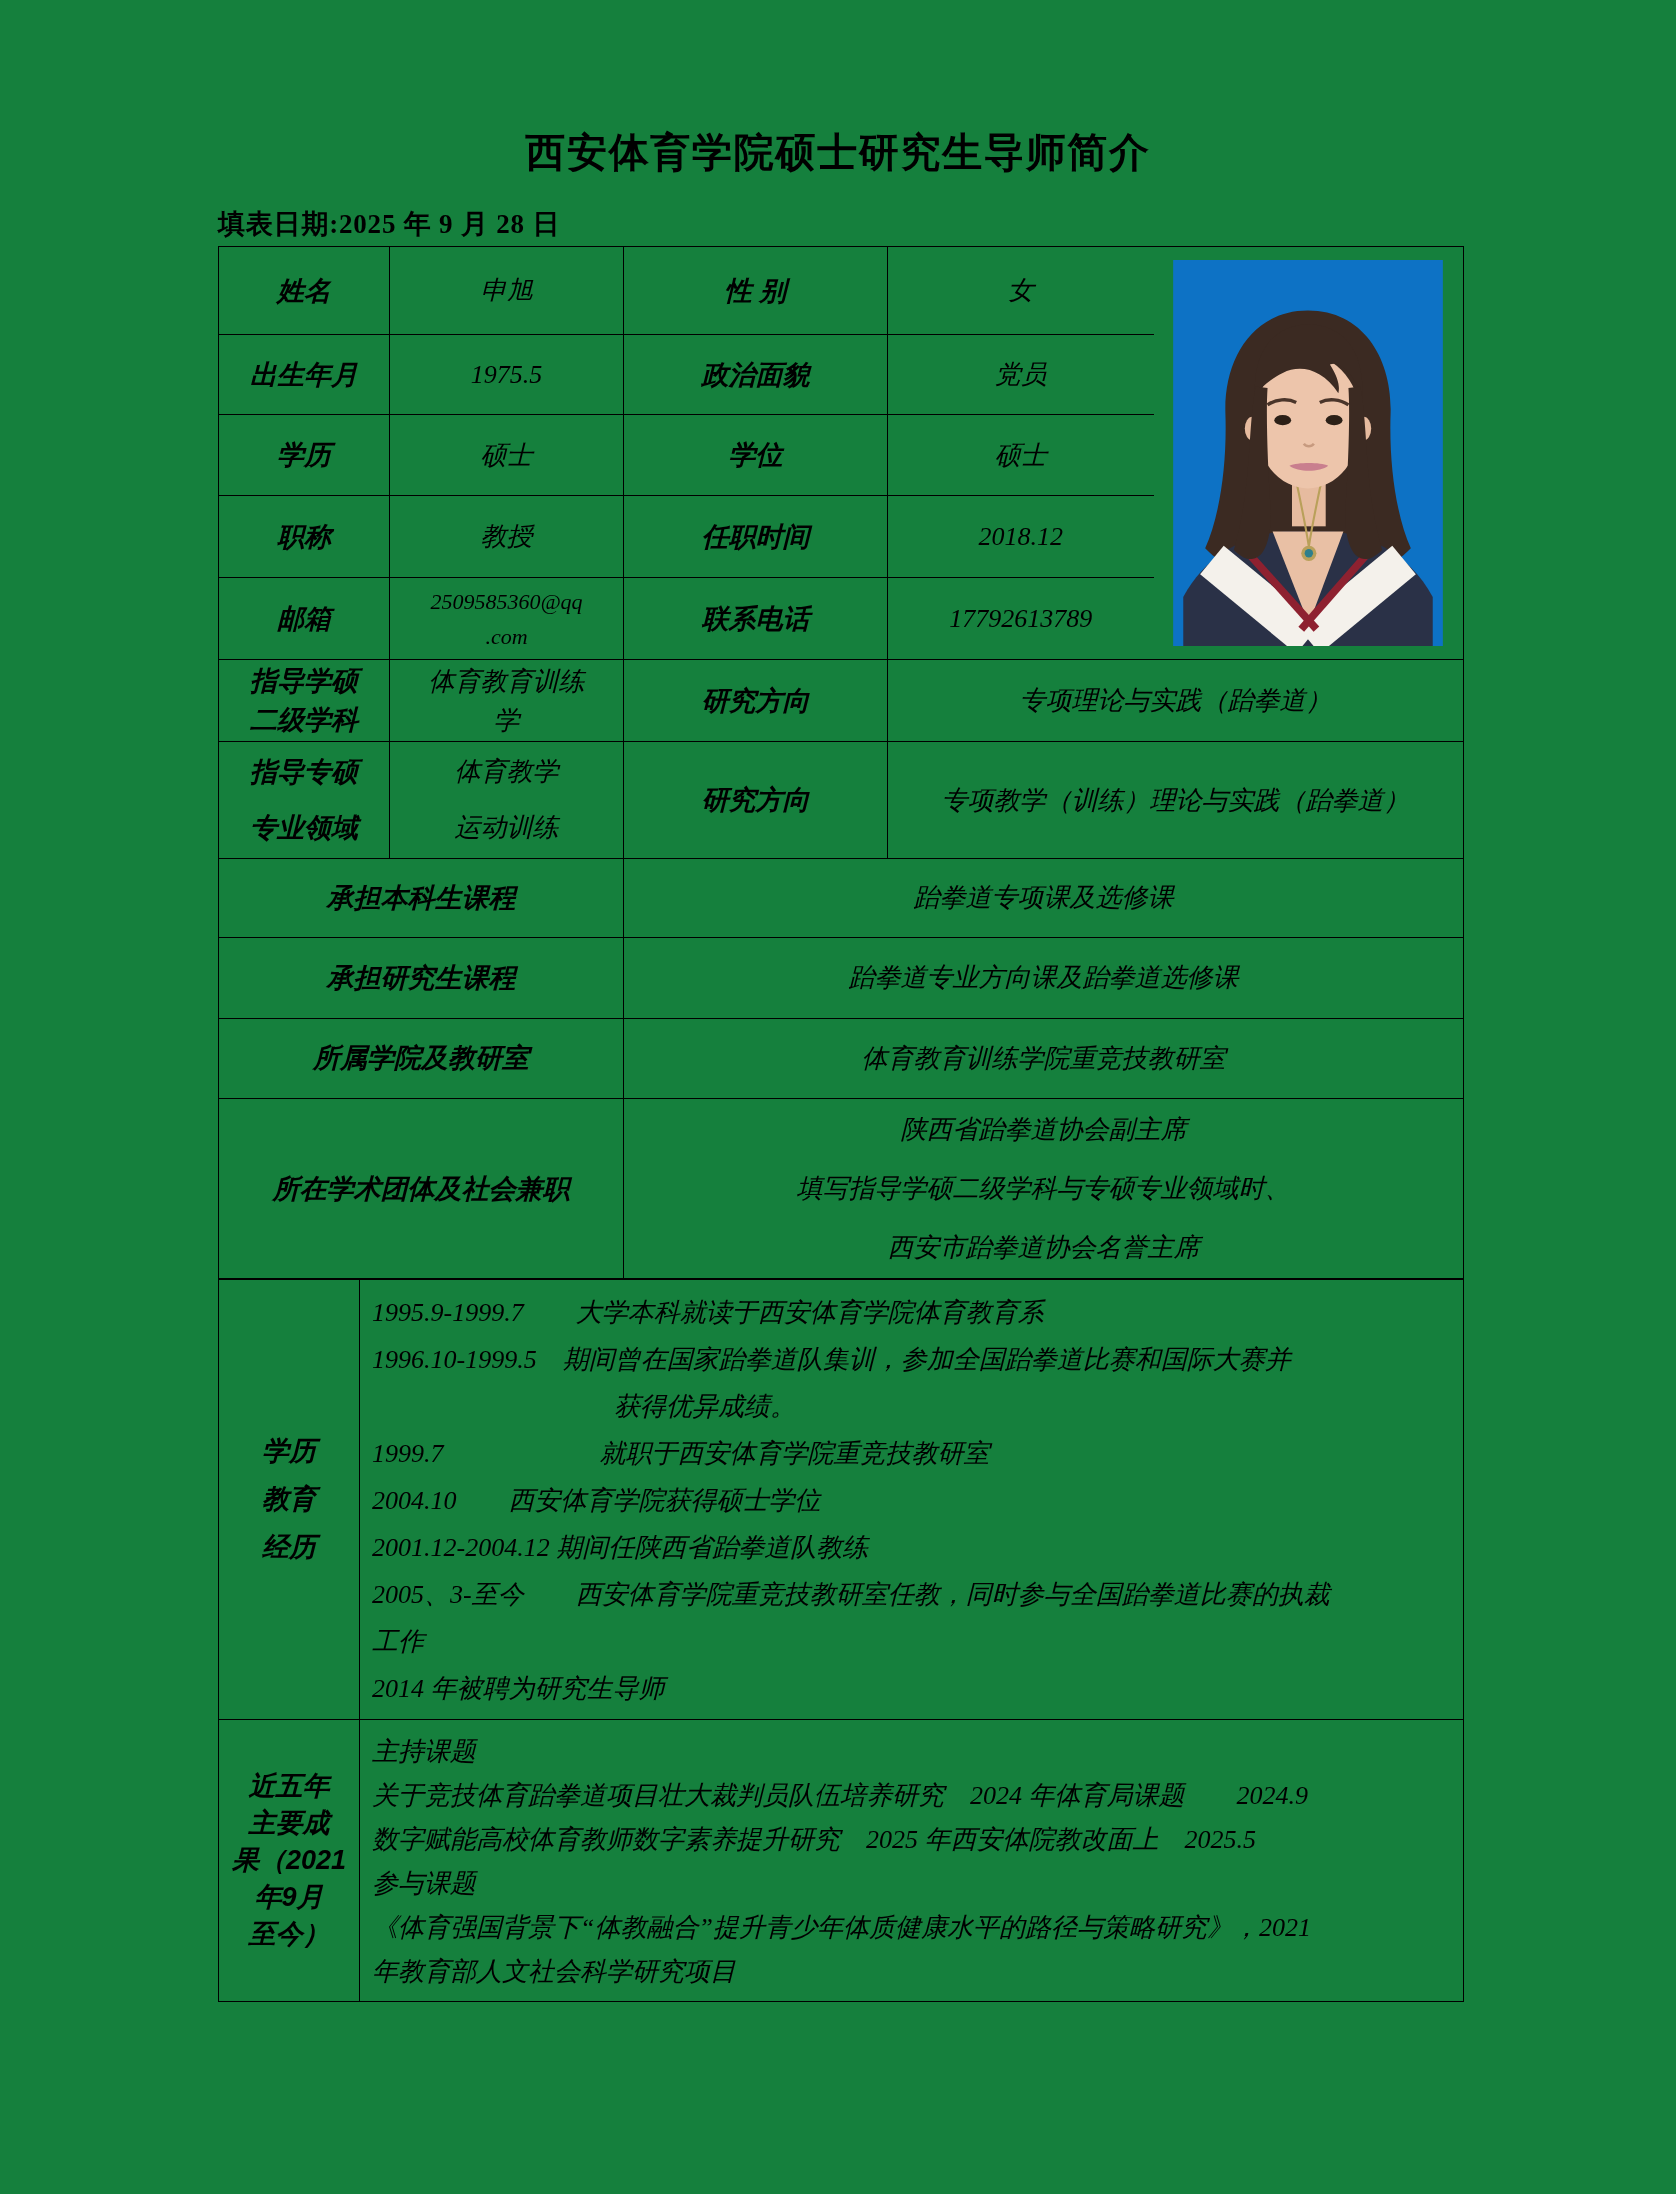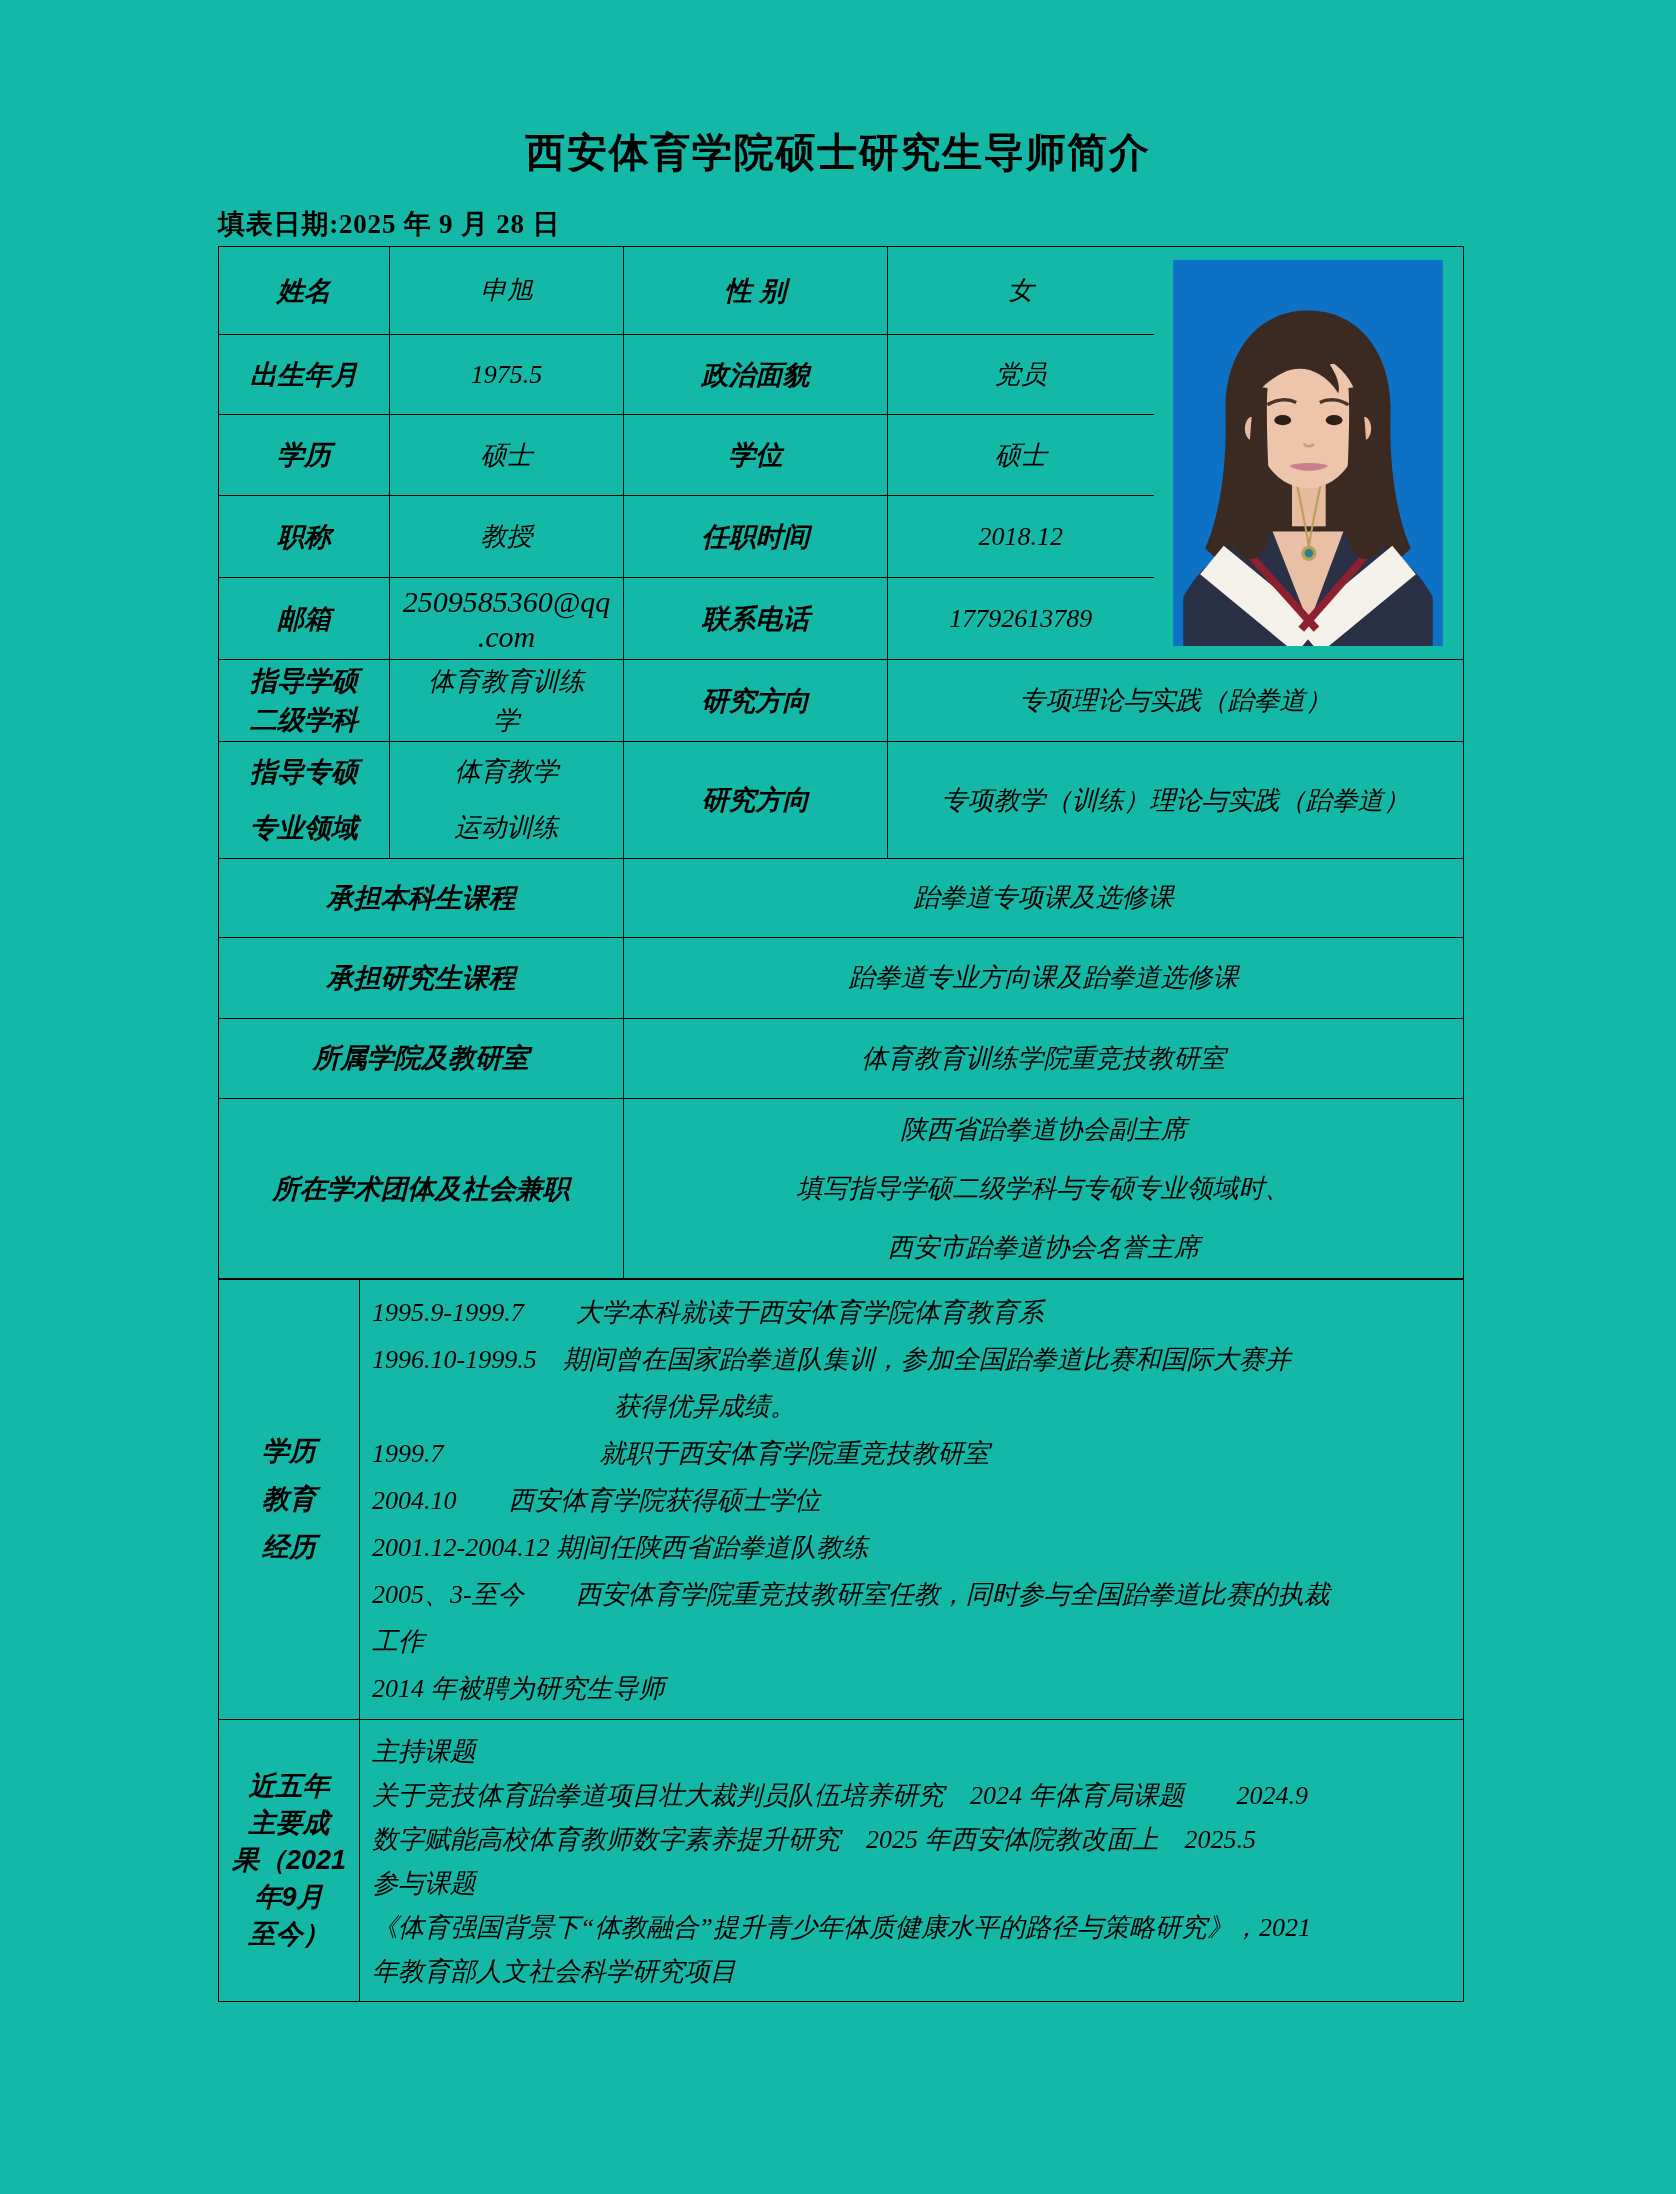--- a/index.html
+++ b/index.html
@@ -1,19 +1,19 @@
 <!DOCTYPE html>
 <html style="font-size:13.5px"><head>
 <meta charset="utf-8">
 <style>
   html,body{margin:0;padding:0;background:#888;}
   .page{
     position:relative;
     width:1676px;height:2194px;
-    background:#14b8a6;
+    background:#15803d;
     font-family:"Liberation Serif","DejaVu Serif",serif;
     color:#000;
     overflow:hidden;
   }
   .doc-title{
     position:absolute;top:125px;left:0;width:100%;
     text-align:center;
     font-family:"Liberation Sans","DejaVu Sans",sans-serif;
     font-weight:700;font-size:40px;letter-spacing:1.7px;
   }
@@ -36,21 +36,21 @@
   td.lbl{
     font-family:"Liberation Sans","DejaVu Sans",sans-serif;
     font-weight:700;font-size:27px;
   }
   td.val{font-family:"Liberation Serif","DejaVu Serif",serif;}
   td.photo-cell{border-left:none;padding:0;}
   td.no-right{border-right:none;}
   .photo-frame{width:270px;height:386px;margin:0 auto;display:block;}
   .lines-tight{line-height:39px;}
   .lines-wide{line-height:56px;}
-  .lines-email{line-height:35px;font-size:30px;}
+  .lines-email{line-height:35px;font-size:22px;}
   .lines-soc{line-height:59px;}
   .lines-lbl12{line-height:48px;}
   .lines-lbl13{line-height:37px;font-size:26px;}
   td.content{
     text-align:left;vertical-align:top;
     padding:10px 10px 6.8px 12px;
   }
   .edu-lines{line-height:47px;}
   .ach-lines{line-height:44px;}
   .line{white-space:nowrap;}

